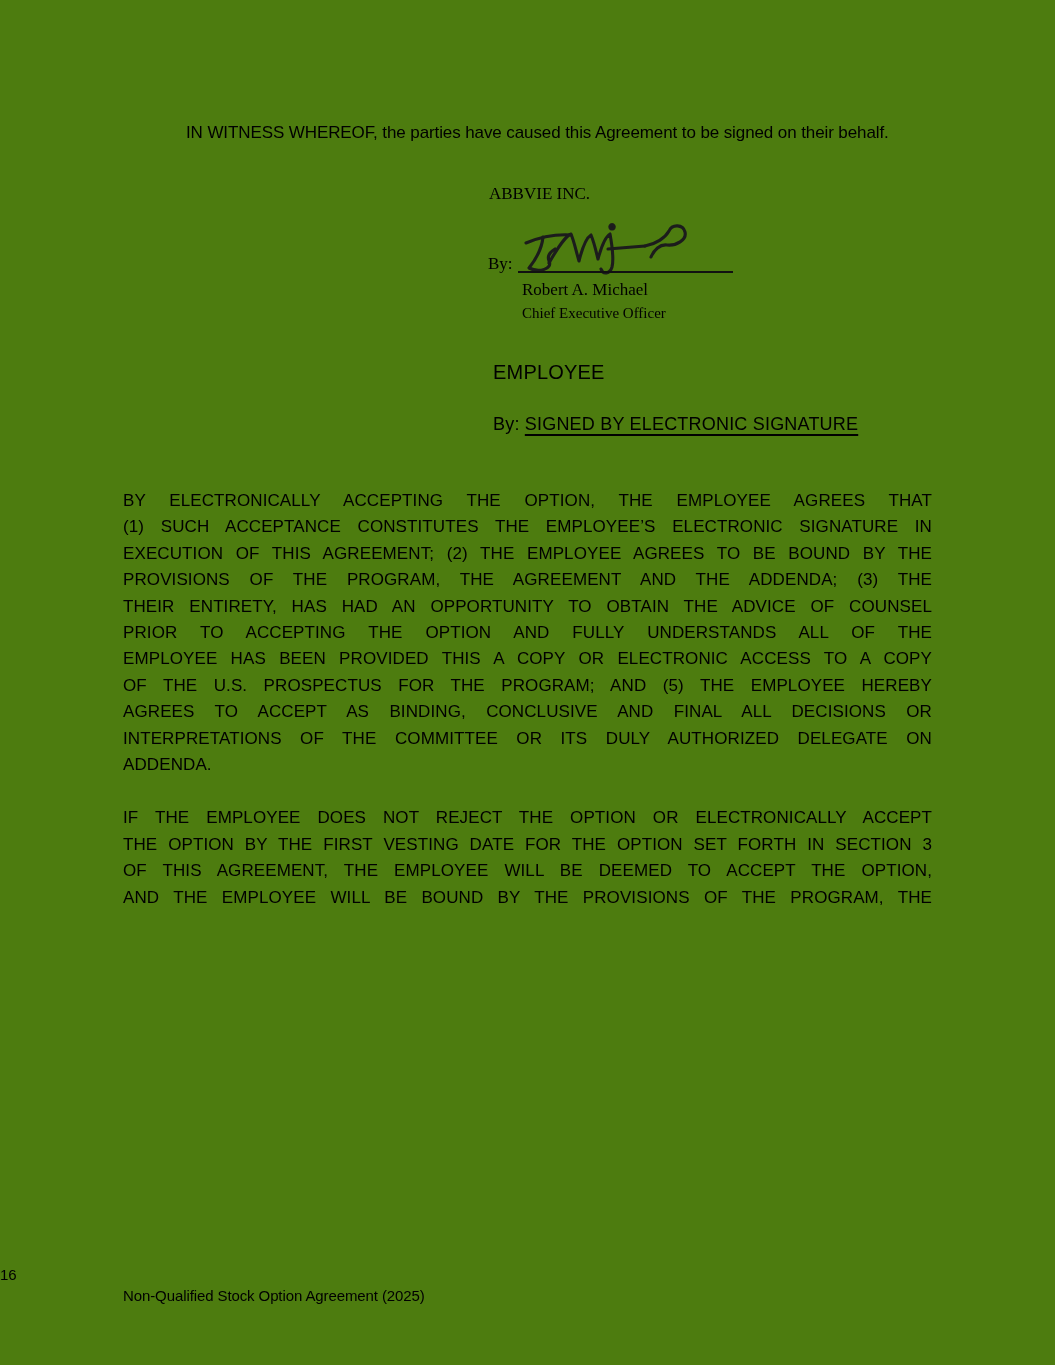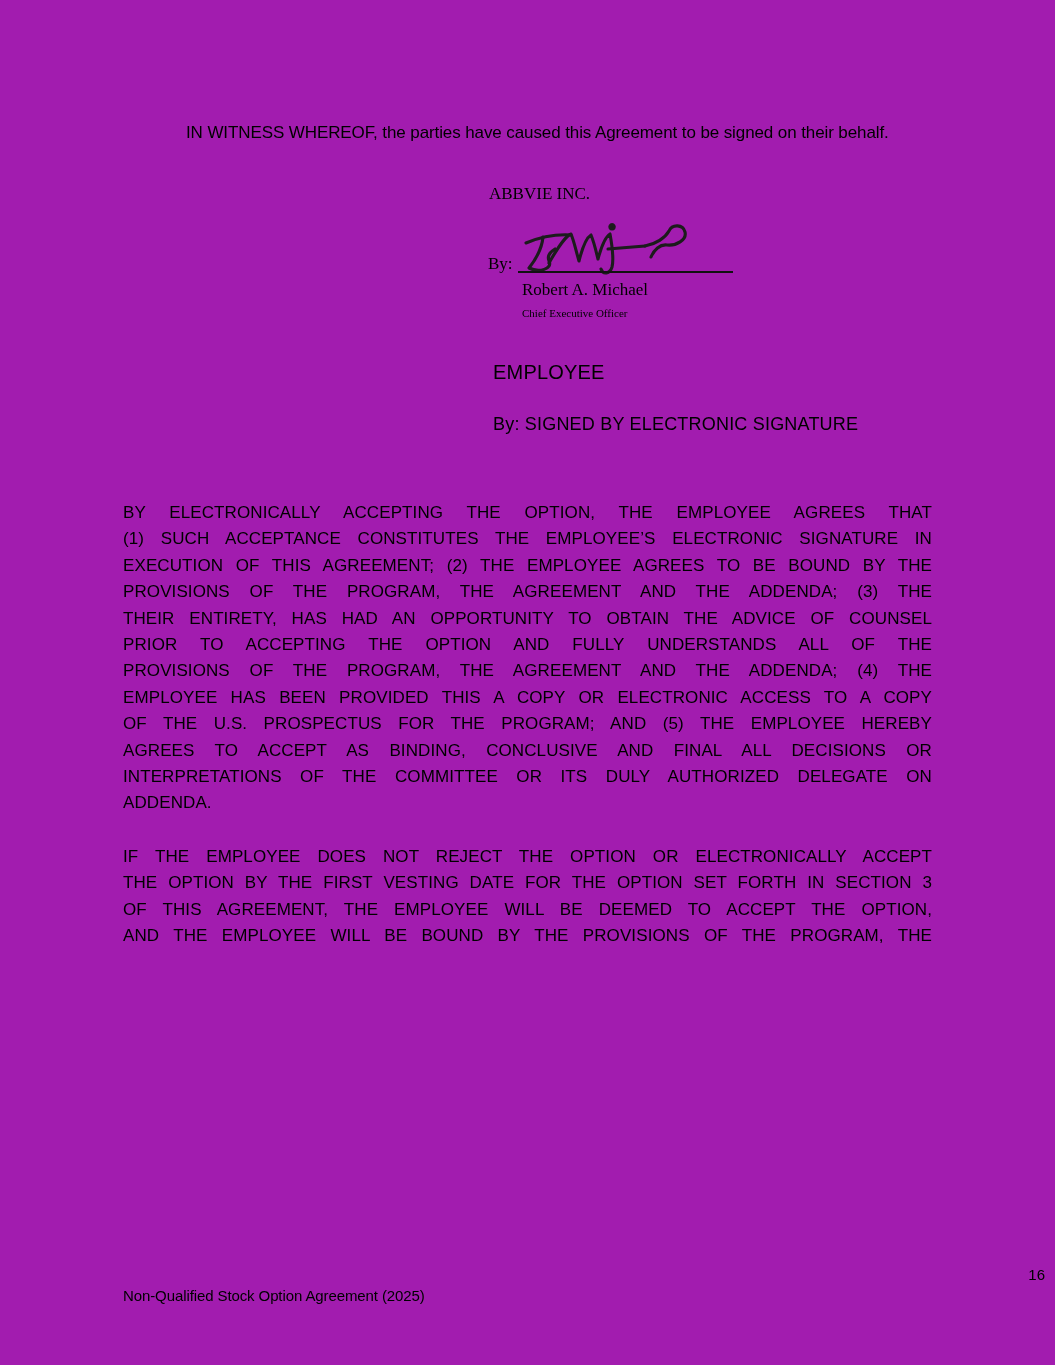--- a/index.html
+++ b/index.html
@@ -1,19 +1,19 @@
 <!DOCTYPE html>
 <html><head>
 <meta charset="utf-8">
 <style>
   html,body{margin:0;padding:0;background:#e8e8e8;}
   .page{
     position:relative;
     width:1055px;height:1365px;
-    background:#a21caf;
+    background:#4d7c0f;
     font-family:"Liberation Sans", sans-serif;
     color:#000000;
     overflow:hidden;
     margin:0 auto;
   }
   .abs{position:absolute;}
   
   .witness{
     left:186px;top:122px;width:760px;
     font-size:17px;line-height:22px;
@@ -36,55 +36,56 @@
     border-bottom:2px solid #111111;
   }
   .signer-name{
     left:522px;top:279px;
     font-family:"Liberation Serif", serif;
     font-size:17px;line-height:22px;
   }
   .signer-title{
     left:522px;top:302px;
     font-family:"Liberation Serif", serif;
-    font-size:11px;line-height:22px;
+    font-size:15px;line-height:22px;
   }
   
   .employee-heading{
     left:493px;top:361px;
     font-size:20px;letter-spacing:0.2px;
   }
   .employee-by{
     left:493px;top:414px;
     font-size:18px;letter-spacing:0.2px;
   }
   .employee-by .esig{
+    text-decoration:underline;
     text-underline-offset:4px;
     text-decoration-thickness:1.5px;
   }
   
   .body-copy{
     left:123px;top:484px;width:809px;
     font-size:17px;line-height:26.4px;
     letter-spacing:0.1px;
   }
-  .para{margin:16px 0 27px 0;}
+  .para{margin:4px 0 27px 0;}
   .para .ln{
     text-align:justify;
     text-align-last:justify;
     white-space:nowrap;
   }
   .para .ln.last{
     text-align-last:left;
     white-space:normal;
   }
   
   .page-number{
     left:0;top:1266px;width:1045px;
-    text-align:right;font-size:15px;
+    text-align:left;font-size:15px;
   }
   .footer-title{
     left:123px;top:1287px;
     font-size:15px;letter-spacing:-0.1px;text-align:right;
   }
 </style>
 </head>
 <body>
 
 <div class="page">
@@ -119,21 +120,20 @@
   </div>
 
   <div class="abs body-copy">
     <div class="para">
         <div class="ln">BY ELECTRONICALLY ACCEPTING THE OPTION, THE EMPLOYEE AGREES THAT</div>
         <div class="ln">(1) SUCH ACCEPTANCE CONSTITUTES THE EMPLOYEE’S ELECTRONIC SIGNATURE IN</div>
         <div class="ln">EXECUTION OF THIS AGREEMENT; (2) THE EMPLOYEE AGREES TO BE BOUND BY THE</div>
         <div class="ln">PROVISIONS OF THE PROGRAM, THE AGREEMENT AND THE ADDENDA; (3) THE</div>
         <div class="ln">THEIR ENTIRETY, HAS HAD AN OPPORTUNITY TO OBTAIN THE ADVICE OF COUNSEL</div>
         <div class="ln">PRIOR TO ACCEPTING THE OPTION AND FULLY UNDERSTANDS ALL OF THE</div>
-        <div class="ln">PROVISIONS OF THE PROGRAM, THE AGREEMENT AND THE ADDENDA; (4) THE</div>
         <div class="ln">EMPLOYEE HAS BEEN PROVIDED THIS A COPY OR ELECTRONIC ACCESS TO A COPY</div>
         <div class="ln">OF THE U.S. PROSPECTUS FOR THE PROGRAM; AND (5) THE EMPLOYEE HEREBY</div>
         <div class="ln">AGREES TO ACCEPT AS BINDING, CONCLUSIVE AND FINAL ALL DECISIONS OR</div>
         <div class="ln">INTERPRETATIONS OF THE COMMITTEE OR ITS DULY AUTHORIZED DELEGATE ON</div>
         <div class="ln last">ADDENDA.</div>
       </div>
     <div class="para">
         <div class="ln">IF THE EMPLOYEE DOES NOT REJECT THE OPTION OR ELECTRONICALLY ACCEPT</div>
         <div class="ln">THE OPTION BY THE FIRST VESTING DATE FOR THE OPTION SET FORTH IN SECTION 3</div>
         <div class="ln">OF THIS AGREEMENT, THE EMPLOYEE WILL BE DEEMED TO ACCEPT THE OPTION,</div>

